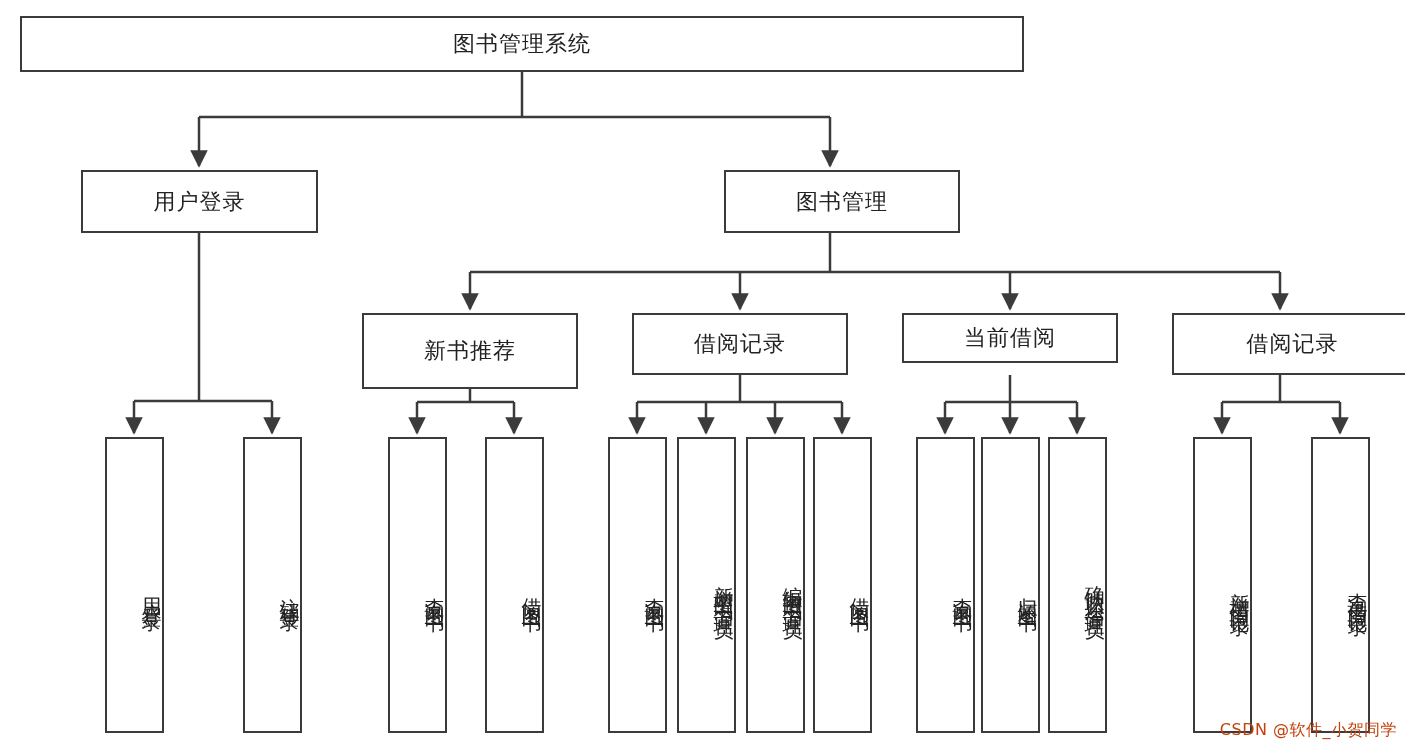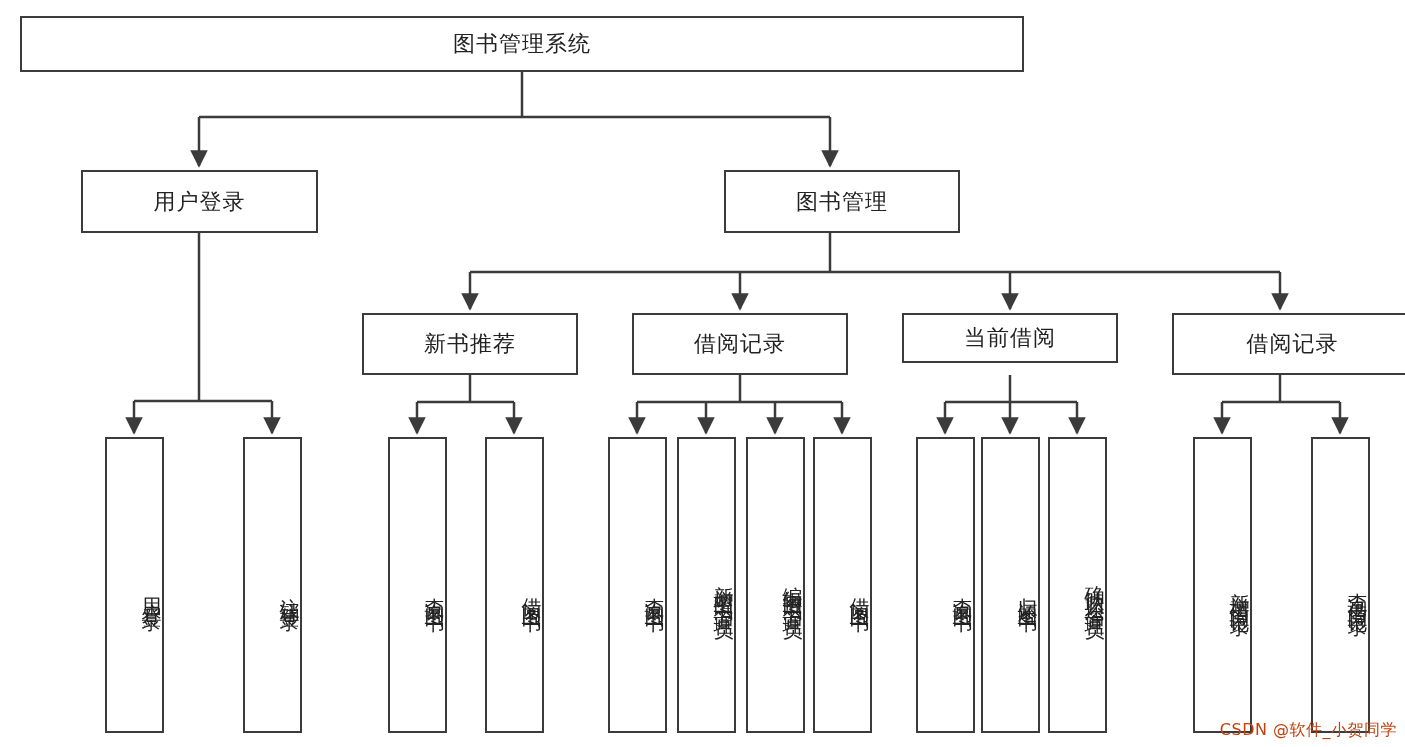--- a/index.html
+++ b/index.html
@@ -107,21 +107,21 @@
   <span>图书管理系统</span>
 </div>
 
 <div class="node horiz" style="left:81px;top:170px;width:237px;height:63px;">
   <span>用户登录</span>
 </div>
 <div class="node horiz" style="left:712px;top:170px;width:236px;height:63px;margin-left:12px;">
   <span>图书管理</span>
 </div>
 
-<div class="node horiz" style="left:362px;top:313px;width:216px;height:62px;">
+<div class="node horiz" style="left:362px;top:313px;width:216px;height:76px;">
   <span>新书推荐</span>
 </div>
 <div class="node horiz" style="left:632px;top:313px;width:216px;height:62px;">
   <span>借阅记录</span>
 </div>
 <div class="node horiz" style="left:902px;top:313px;width:216px;height:50px;">
   <span>当前借阅</span>
 </div>
 <div class="node horiz" style="left:1172px;top:313px;width:241px;height:62px;">
   <span>借阅记录</span>

